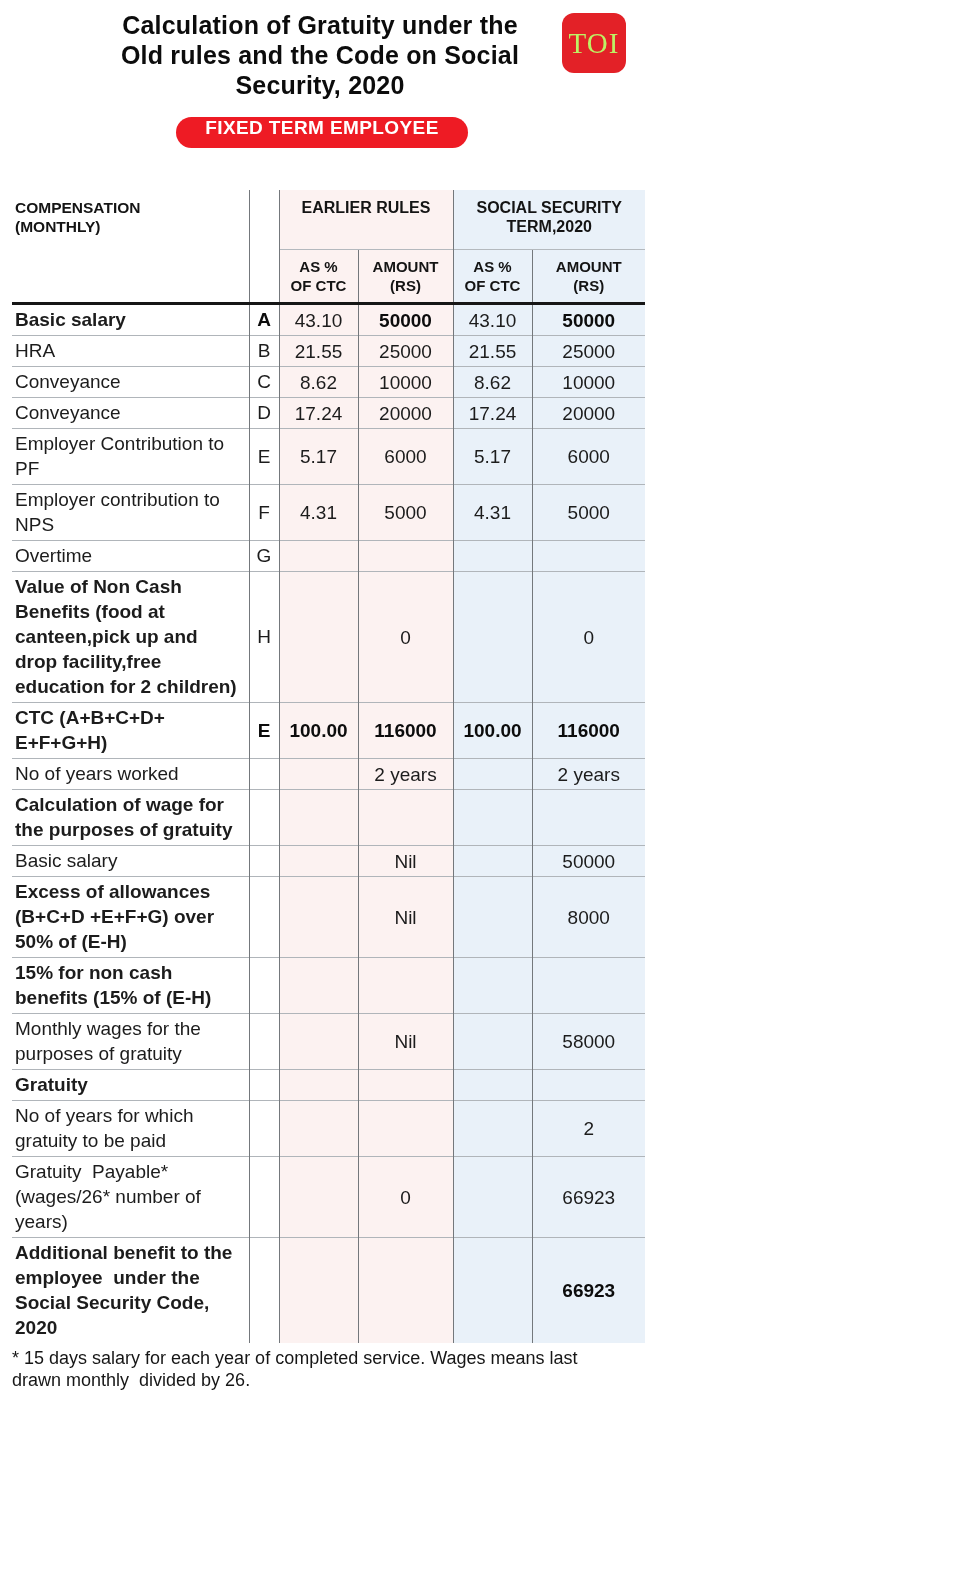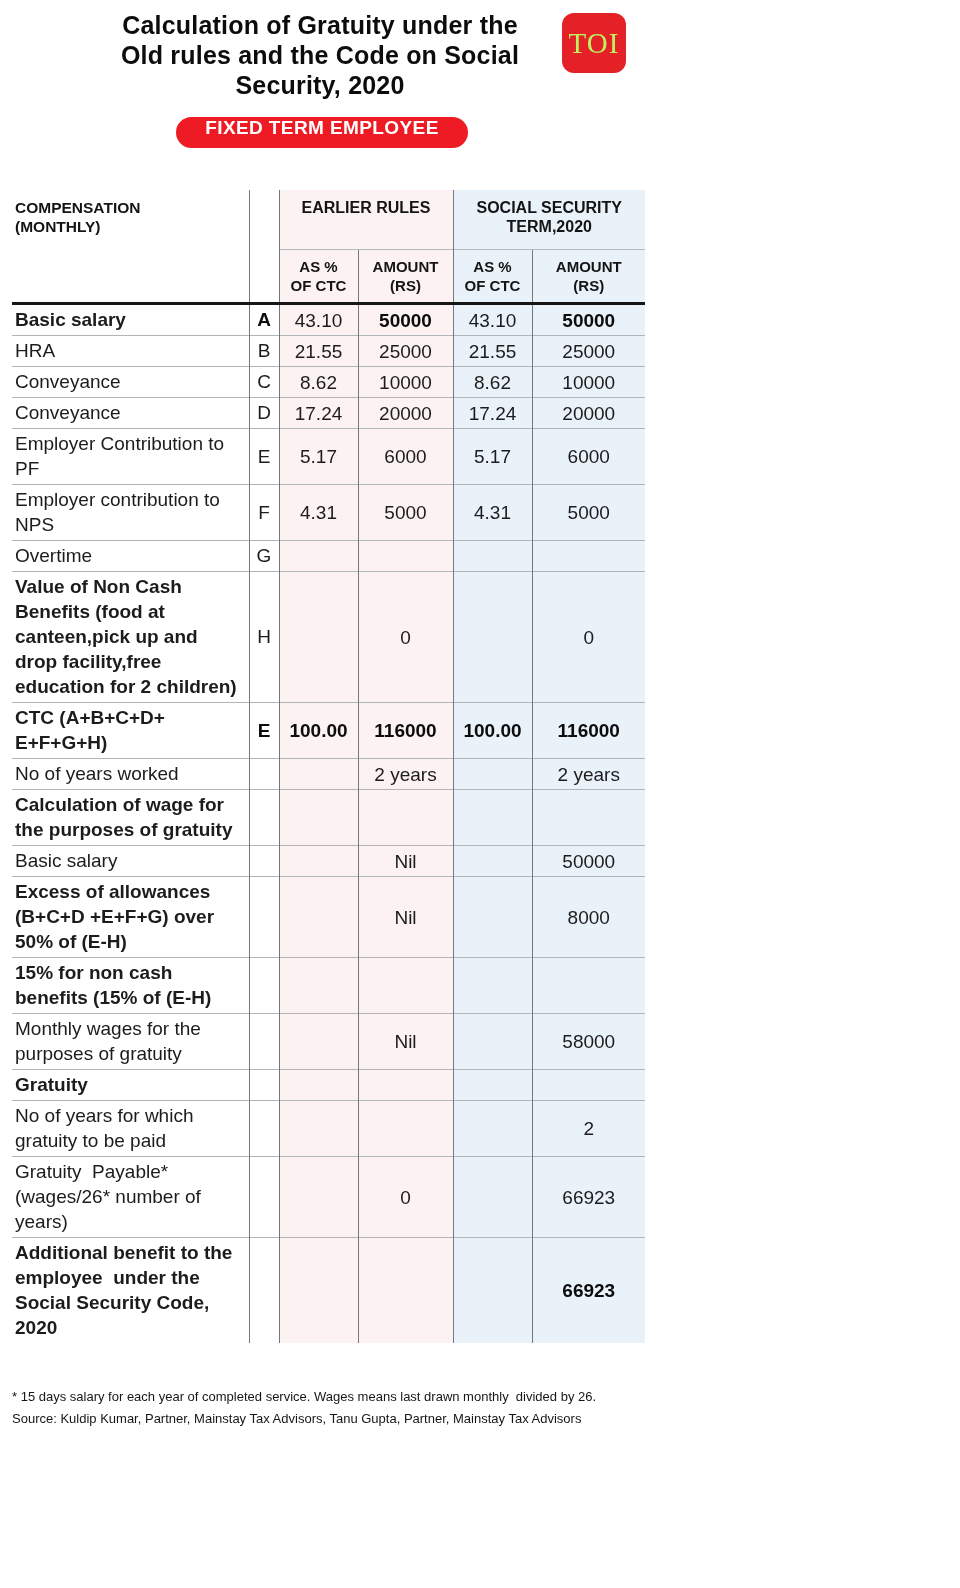--- a/index.html
+++ b/index.html
@@ -56,22 +56,22 @@
   tbody tr:first-child { border-top:none; }
   td.lab {
     font-size:19px; line-height:25px; padding:2px 6px 3px 3px;
     white-space:pre-wrap; vertical-align:middle; color:#1c1c1c;margin-left:20px;
   }
   td.ltr { text-align:center; font-size:19px; vertical-align:middle; }
   td.num { text-align:center; font-size:19px; line-height:25px; vertical-align:middle; }
   .b { font-weight:bold; color:#0c0c0c; }
 
   .notes {
-    position:absolute; left:12px; top:1386px; width:600px;
-    font-size:13px; line-height:21.5px; color:#161616;
+    position:absolute; left:12px; top:1348px; width:600px;
+    font-size:18px; line-height:21.5px; color:#161616;
   }
   .notes p { margin:0; white-space:pre-wrap; }
 </style>
 </head>
 <body>
 
 <div class="page">
 
   <div class="title">Calculation of Gratuity under the Old rules and the Code on Social Security, 2020</div>
 
@@ -271,16 +271,15 @@
           <td class="num pk vl"></td>
           <td class="num pk vl b"></td>
           <td class="num bl2 vl"></td>
           <td class="num bl2 vl b">66923</td>
         </tr>
       </tbody>
   </table>
 
   <div class="notes">
     <p>* 15 days salary for each year of completed service. Wages means last drawn monthly  divided by 26.</p>
-    <p>Source: Kuldip Kumar, Partner, Mainstay Tax Advisors, Tanu Gupta, Partner, Mainstay Tax Advisors</p>
   </div>
 
 </div>
 
 </body></html>

